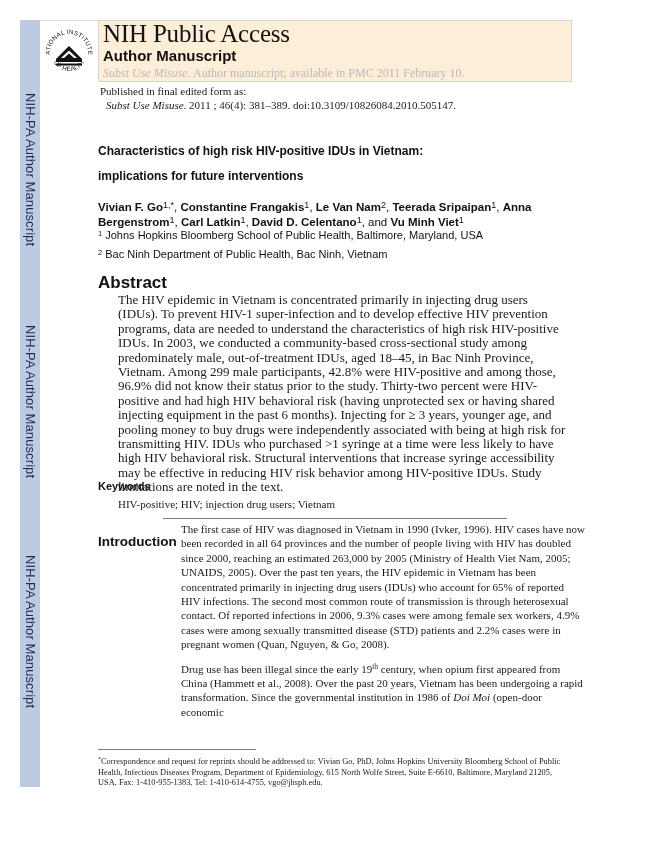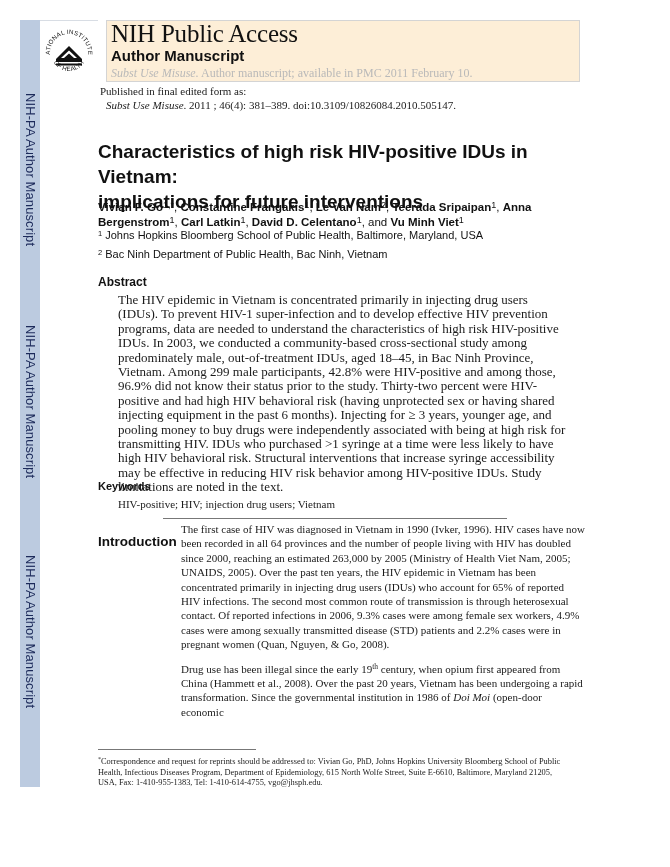--- a/index.html
+++ b/index.html
@@ -22,21 +22,21 @@
     .side-label.l2 { top: 325px; }
     .side-label.l3 { top: 555px; }
 
     .logo-box {
       position: absolute; left: 40px; top: 20px; width: 58px; height: 62px;
       background: #ffffff; border-top: 1px solid #d8dde4;
       display: flex; align-items: center; justify-content: center;
     }
 
     .header-box {
-      position: absolute; left: 106px; top: 20px; width: 474px; height: 62px;
+      position: absolute; left: 98px; top: 20px; width: 474px; height: 62px;
       background: #fdeed7; border: 1px solid #d4d4d4;
       padding: 0 0 0 4px;
     }
     .header-title {
       font-family: "Liberation Serif", serif; font-size: 25px; line-height: 26px;
       color: #111; margin-top: 0px; letter-spacing: -0.2px;
     }
     .header-sub {
       font-family: Liberation Sans, sans-serif; font-weight: bold;
       font-size: 15px; line-height: 17px; color: #111; margin-top: 0px;
@@ -50,21 +50,21 @@
     .published {
       position: absolute; left: 100px; top: 84px;
       font-size: 11px; line-height: 14px; color: #1a1a1a;
     }
     .published .cite { padding-left: 6px; }
     .published i { font-style: italic; }
 
     .title {
       position: absolute; left: 98px; top: 139px; width: 470px;
       font-family: "Liberation Sans", sans-serif; font-weight: bold;
-      font-size: 19px; line-height: 25px; color: #111;
+      font-size: 12px; line-height: 25px; color: #111;
     }
 
     .authors {
       position: absolute; left: 98px; top: 200px; width: 470px;
       font-family: "Liberation Sans", sans-serif; font-weight: bold;
       font-size: 11.5px; line-height: 14.5px; color: #111;
     }
     .authors sup { font-weight: normal; font-size: 9px; vertical-align: 3px; line-height: 0; }
     .authors .and { font-weight: normal; }
 
@@ -72,21 +72,21 @@
       position: absolute; left: 98px; width: 470px;
       font-family: "Liberation Sans", sans-serif; font-size: 11px; line-height: 13px; color: #111;
     }
     .affil sup { font-size: 7.5px; vertical-align: 3px; line-height: 0; }
     .affil.a1 { top: 229px; }
     .affil.a2 { top: 248px; }
 
     .h2 {
       position: absolute; left: 98px;
       font-family: "Liberation Sans", sans-serif; font-weight: bold;
-      font-size: 12px; line-height: 15px; color: #111;
+      font-size: 17px; line-height: 15px; color: #111;
     }
     .h2.abstract { top: 275px; }
     .h2.keywords { top: 479px; font-size: 11px; }
     .h2.intro { top: 534px; font-size: 13.5px; text-align: center; }
 
     .abstract-body {
       position: absolute; left: 118px; top: 293px; width: 452px;
       font-size: 13px; line-height: 14.4px; color: #1a1a1a;
     }
 

